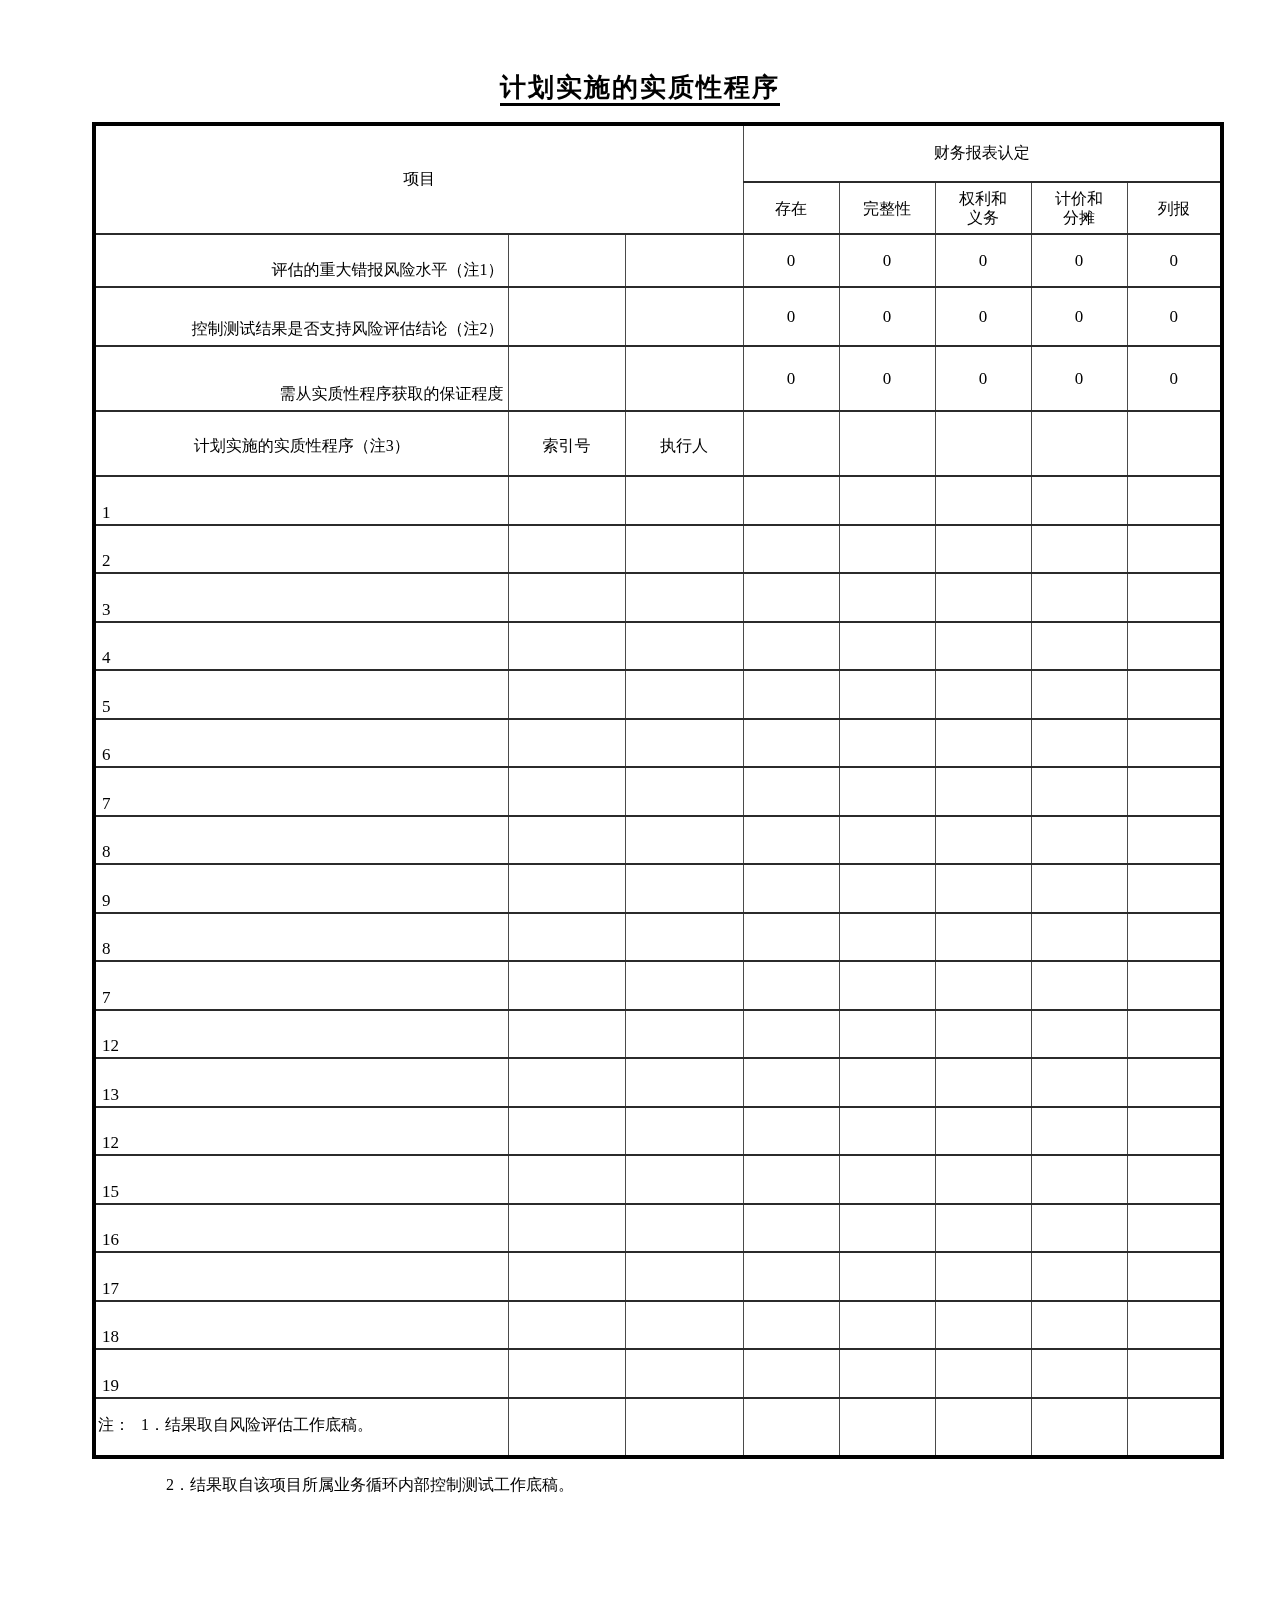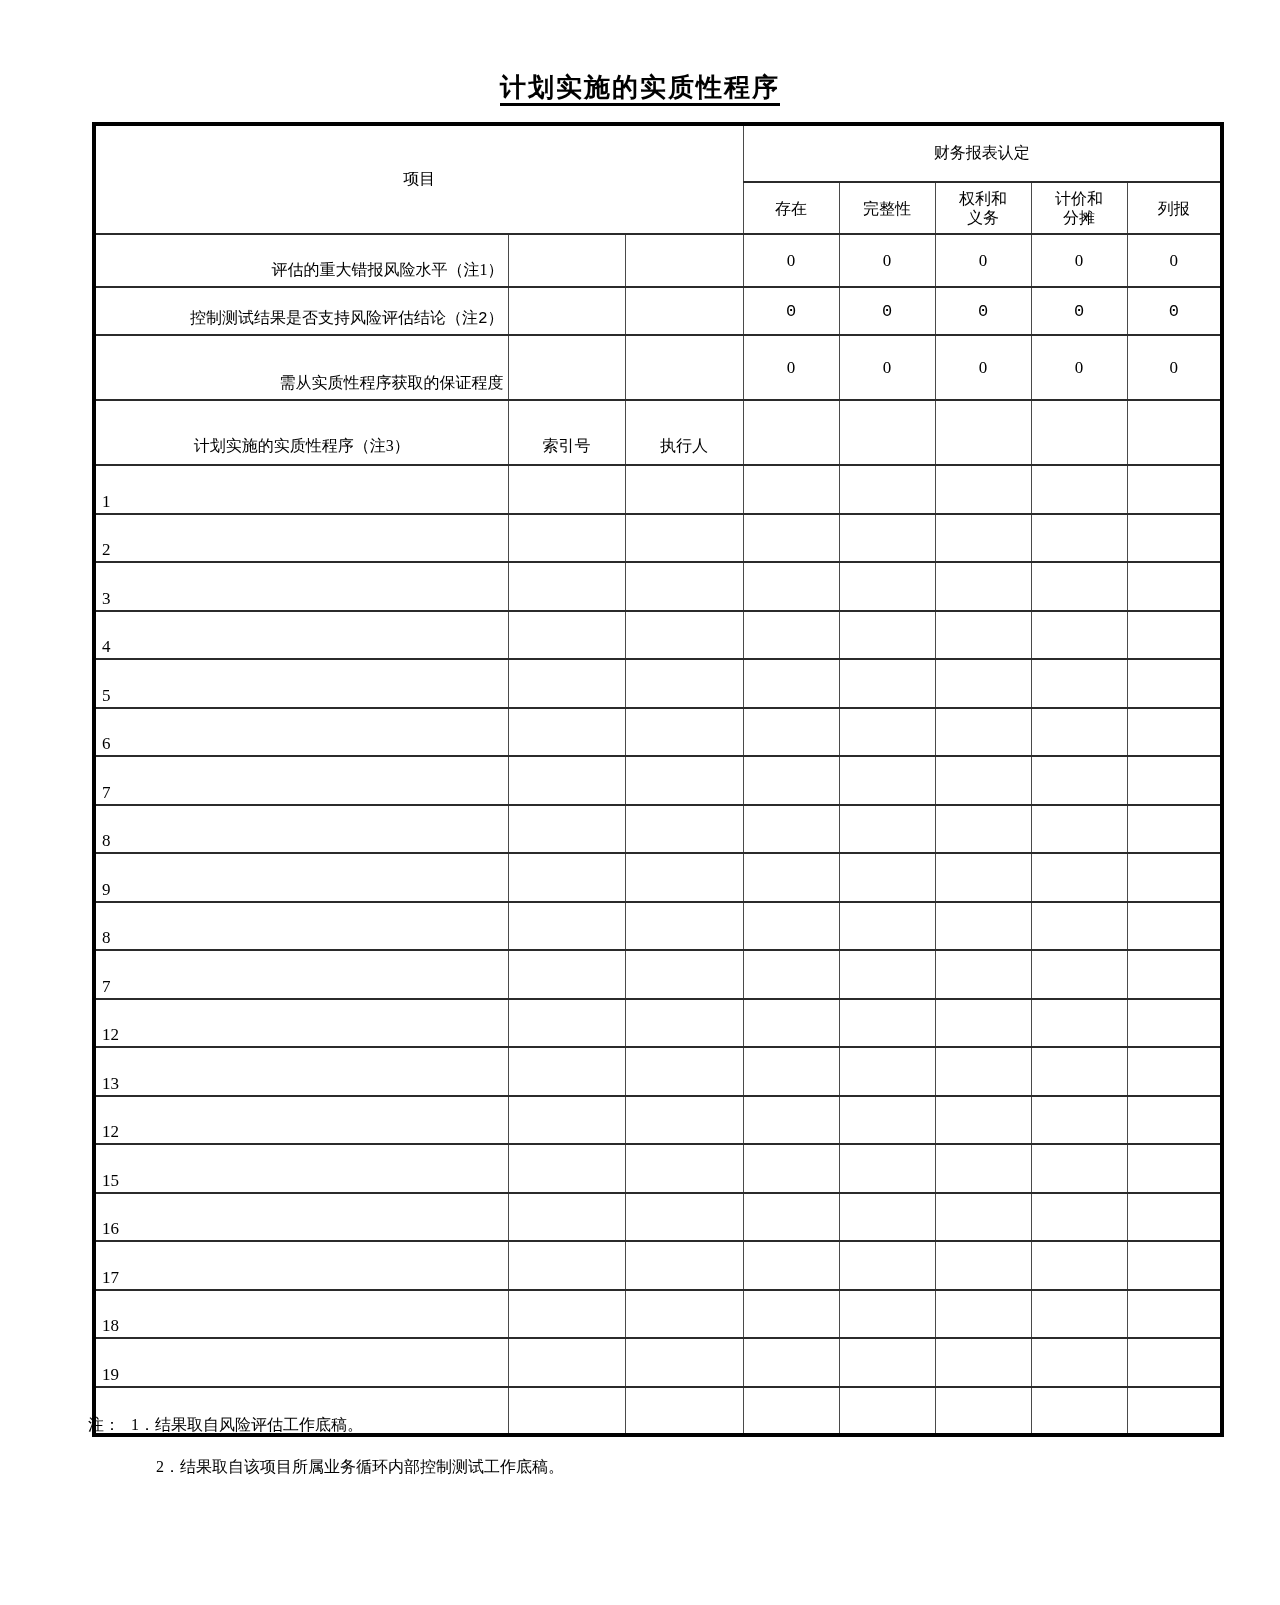--- a/index.html
+++ b/index.html
@@ -37,52 +37,52 @@
     border-top: 2px solid #2b2b2b;
     border-bottom: 2px solid #2b2b2b;
     padding: 0;
     overflow: hidden;
   }
   .doc-table th { font-weight: 400; text-align: center; vertical-align: middle; }
 
   tr.r58 { height: 58px; }
   tr.r52 { height: 52px; }
   tr.r53 { height: 53px; }
-  tr.r48 { height: 48px; font-family: Liberation Mono, monospace; }
+  tr.r48 { height: 59px; }
   tr.r47 { height: 65px; }
   tr.rp  { height: 48.5px; }
 
   th.group-head { border-bottom: 1.5px solid #4a4a4a; text-align: center; }
   th.col-head { white-space: pre-line; line-height: 19px; }
 
   td.label {
     vertical-align: bottom; text-align: right;
     padding: 0 4px 5px 5px;
   }
   td.value {
     vertical-align: middle; text-align: center;
     font-size: 17px;
   }
   td.proc-head, td.sub-head {
     vertical-align: bottom; text-align: center;
-    padding-bottom: 7px;
+    padding-bottom: 18px;
   }
   td.num {
     vertical-align: bottom; text-align: left;
     padding: 0 2px 1px 6px;
     font-size: 17px;
   }
 
   .notes {
-    position: absolute; left: 88px; top: 1414px;
+    position: absolute; left: 98px; top: 1414px;
     font-size: 16px; line-height: 22px;
   }
   .note-line { white-space: nowrap; }
   .note-line.first .note-prefix { margin-right: 11px; }
-  .note-line.indent { margin-left: 68px; margin-top: 20px; }
+  .note-line.indent { margin-left: 68px; margin-top: 38px; }
 </style>
 </head>
 <body>
 
 <div class="page">
 
   <div class="page-title">
     <span>计划实施的实质性程序</span>
   </div>
 

